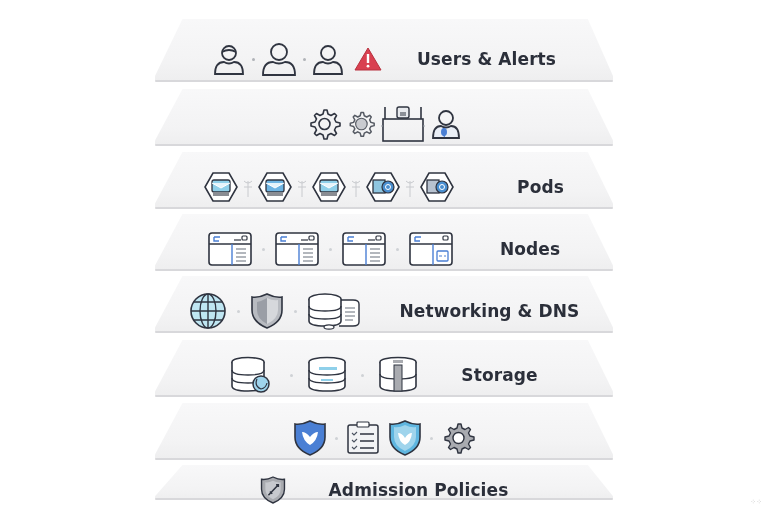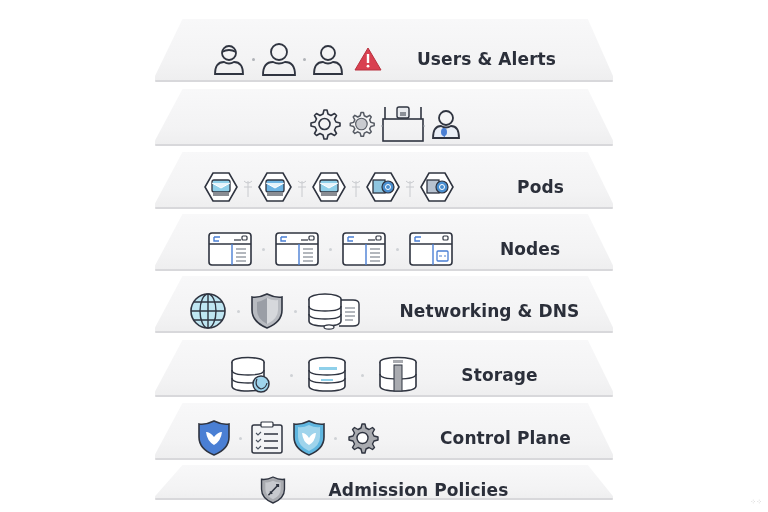--- a/index.html
+++ b/index.html
@@ -344,21 +344,20 @@
           </svg>
       </span>
       <span class="dot"></span>
       <span class="icon">
         <svg width="34" height="34" viewBox="0 0 34 34">
             <path d="M17 3 l3 0 l1 4 l3 1.5 l3.5 -2 l2 2 l-2 3.5 l1.5 3 l4 1 l0 3 l-4 1 l-1.5 3 l2 3.5 l-2 2 l-3.5 -2 l-3 1.5 l-1 4 l-3 0 l-1 -4 l-3 -1.5 l-3.5 2 l-2 -2 l2 -3.5 l-1.5 -3 l-4 -1 l0 -3 l4 -1 l1.5 -3 l-2 -3.5 l2 -2 l3.5 2 l3 -1.5 Z" fill="#a9abb0" stroke="#2f3440" stroke-width="1.4" stroke-linejoin="round"></path>
             <circle cx="17.5" cy="17" r="5.5" fill="#fff" stroke="#2f3440" stroke-width="1.4"></circle>
           </svg>
       </span>
     </div>
-    <span class="label" style="margin-left:40px;">Control Plane</span>
   </div>
 </div>
 
 <div class="layer" style="top:465px;height:36px;">
   <div class="slab" style="height:34px;"></div>
   <div class="edge" style="top:33px;"></div>
   <div class="content" style="height:36px;">
     <div class="icons">
       <span class="icon">
         <svg width="26" height="30" viewBox="0 0 34 38">

